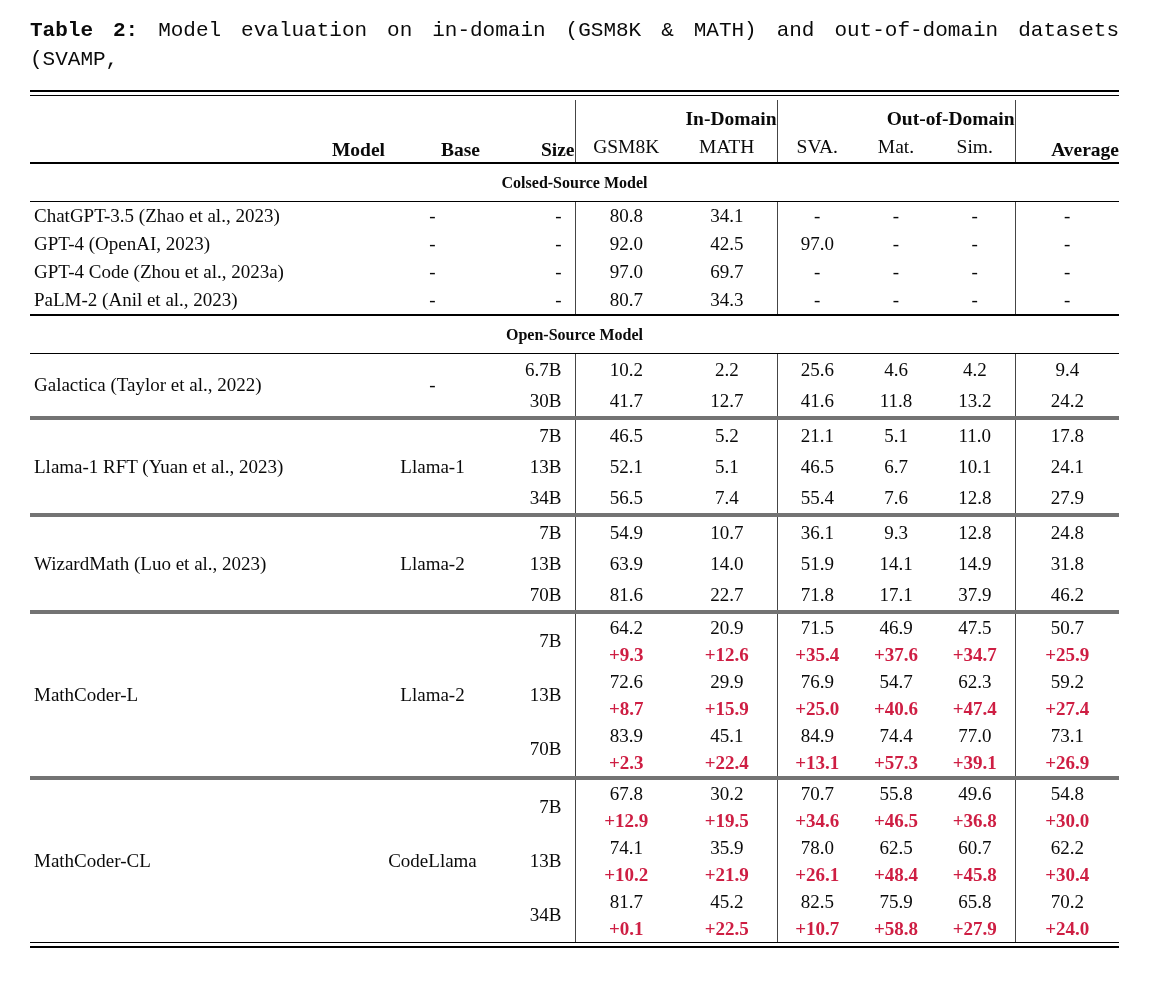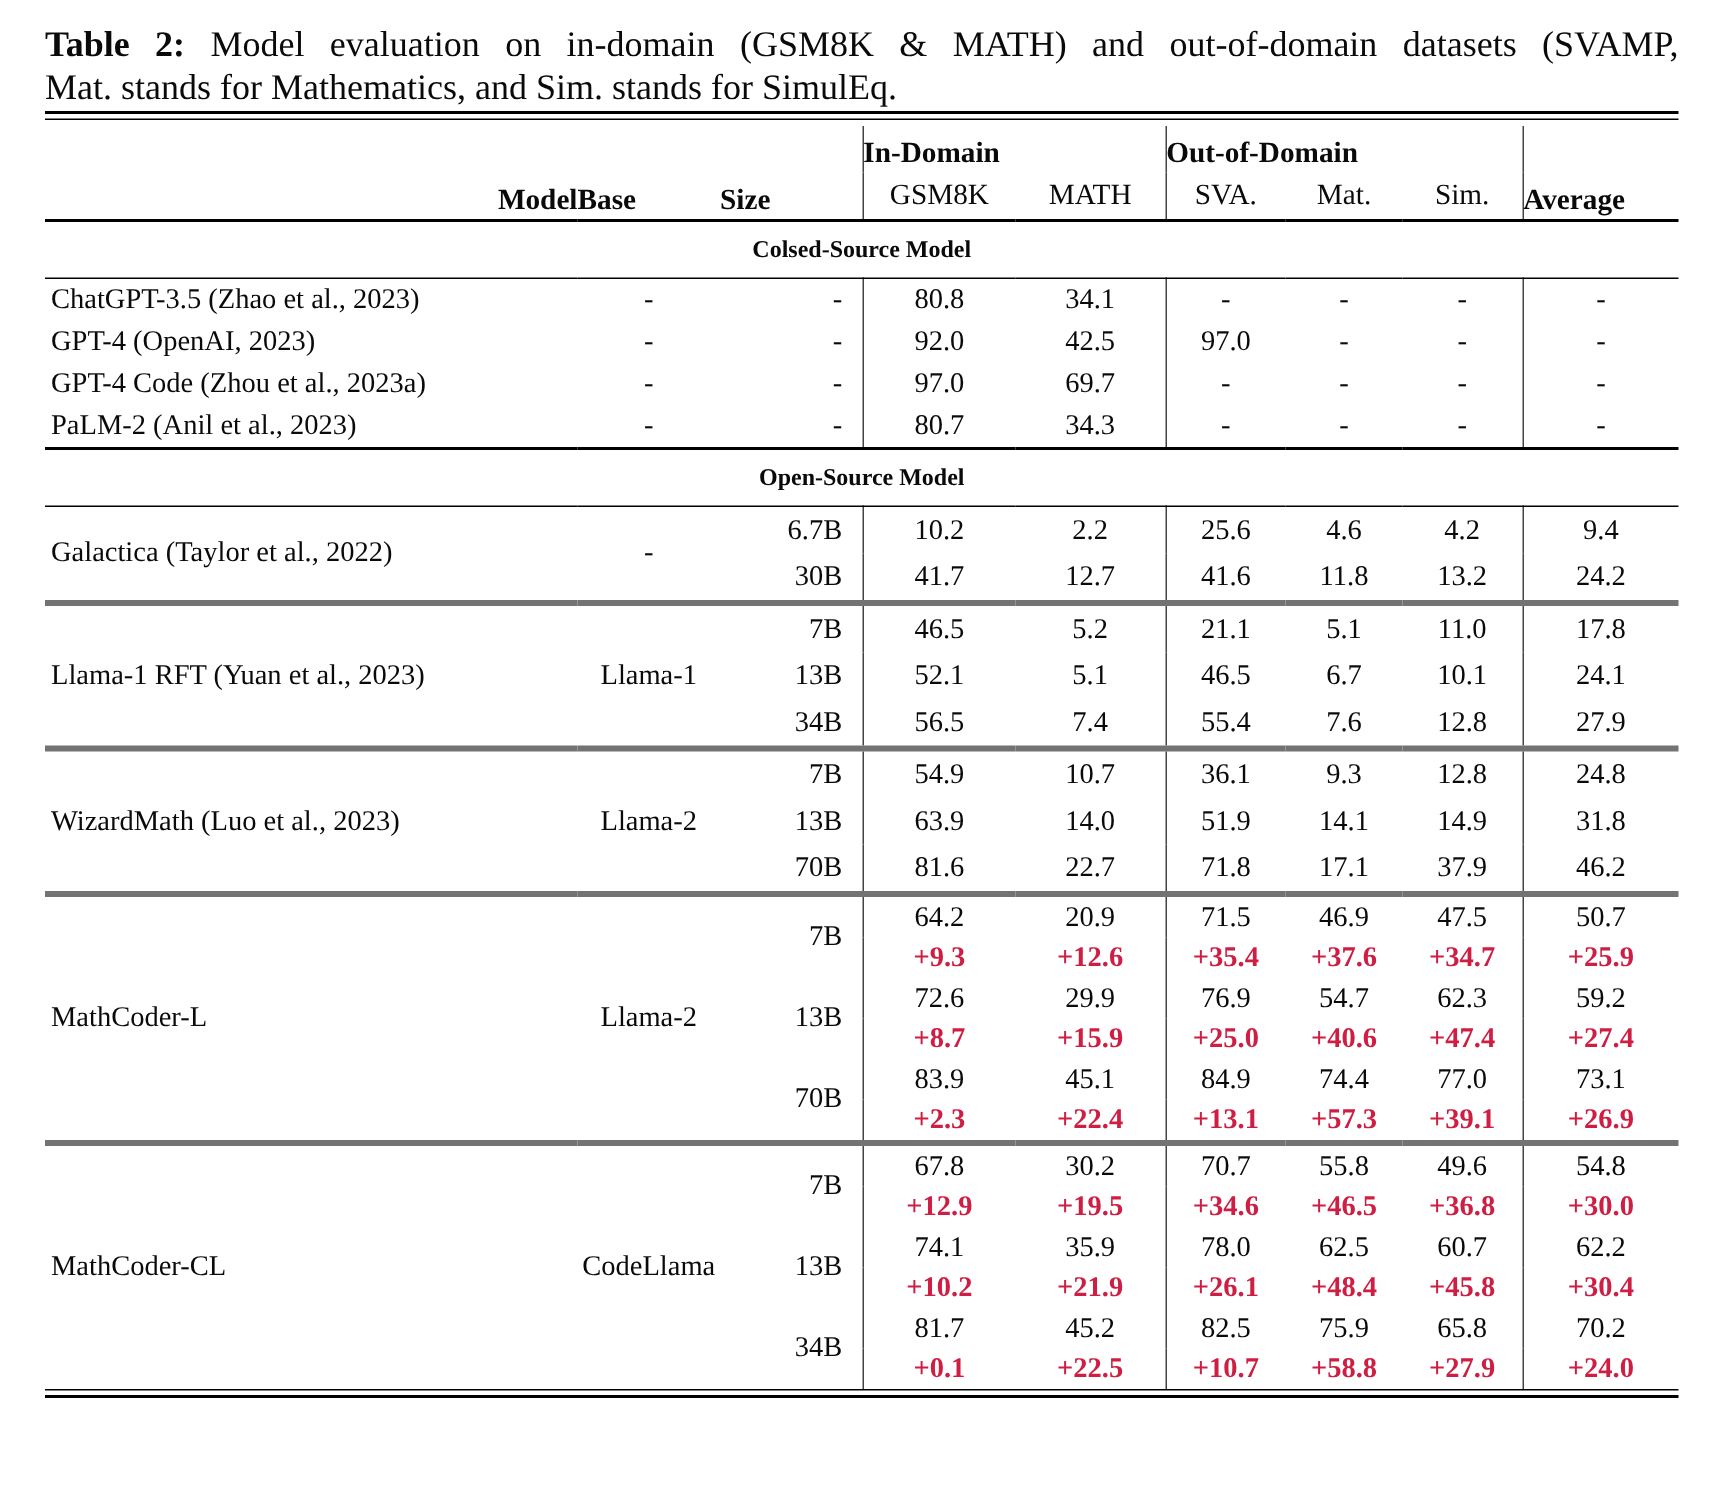--- a/index.html
+++ b/index.html
@@ -10,22 +10,24 @@
   }
   .page {
     width: 1149px;
     height: 1004px;
     box-sizing: border-box;
     padding: 16px 30px 0 30px;
     overflow: hidden;
   }
   
   .caption {
-    font-size: 24px;
+    font-size: 21px;
     line-height: 29px;
+    margin-bottom: 16px;
+    font-family: Liberation Mono, monospace;
   }
   .cap-line { text-align: justify; text-align-last: justify; }
   .cap-line.last { text-align-last: left; }
   .cap-bold { font-weight: bold; }
   .cap-plus { color: var(--accent, #ce1e43); }
   
   .rule-double { margin: 0; }
   .rule-double .r1 { height: 0; border-top: 2px solid #000; }
   .rule-double .gap { height: 3px; }
   .rule-double .r2 { height: 0; border-top: 1px solid #000; }
@@ -35,21 +37,21 @@
     table-layout: fixed;
     width: 1089px;
     font-size: 19px;
     margin-top: 4px;
   }
   thead { border-bottom: 2px solid #000; }
   th, td { padding: 0; font-weight: normal; }
   th { font-size: 19.5px; }
   .b { font-weight: bold; }
   .model-h { text-align: right; padding-left: 4px; }
-  .grp-h, .avg-h, .base-h, .size-h { text-align: left; }
+  .grp-h, .avg-h, .base-h, .size-h { text-align: right; }
   .sub-h { text-align: center; font-weight: normal; height: 31px; }
   thead tr:first-child th { height: 30px; vertical-align: bottom; padding-bottom: 1px; }
   .vb { border-left: 1px solid #454545; }
 
   tr.section-row td {
     border-top: 2px solid #000;
     border-bottom: 1.2px solid #000;
     text-align: center;
     font-weight: bold;
     height: 37px;
@@ -68,21 +70,20 @@
   tr.r-mc    td { height: 27px; }
   tr.delta td.num { color: var(--accent, #ce1e43); font-weight: bold; }
 </style>
 </head>
 <body>
 
 <div class="page">
 
   <div class="caption">
     <div class="cap-line"><span class="cap-bold">Table 2:</span> <span>Model evaluation on in-domain (GSM8K &amp; MATH) and out-of-domain datasets (SVAMP,</span></div>
-    <div class="cap-line last">Mat. stands for Mathematics, and Sim. stands for SimulEq.</div>
   </div>
 
   <div class="rule-double">
       <div class="r1"></div>
       <div class="gap"></div>
       <div class="r2"></div>
     </div>
 
   <table class="results">
     <colgroup>

